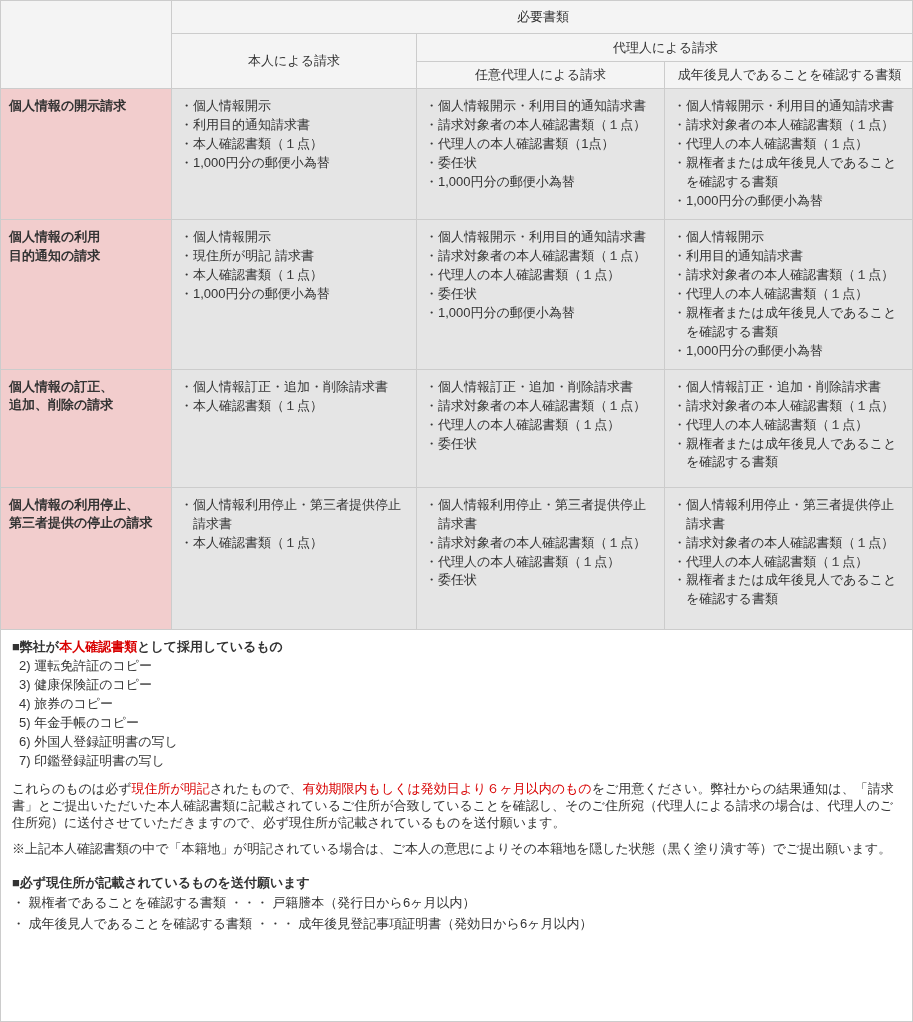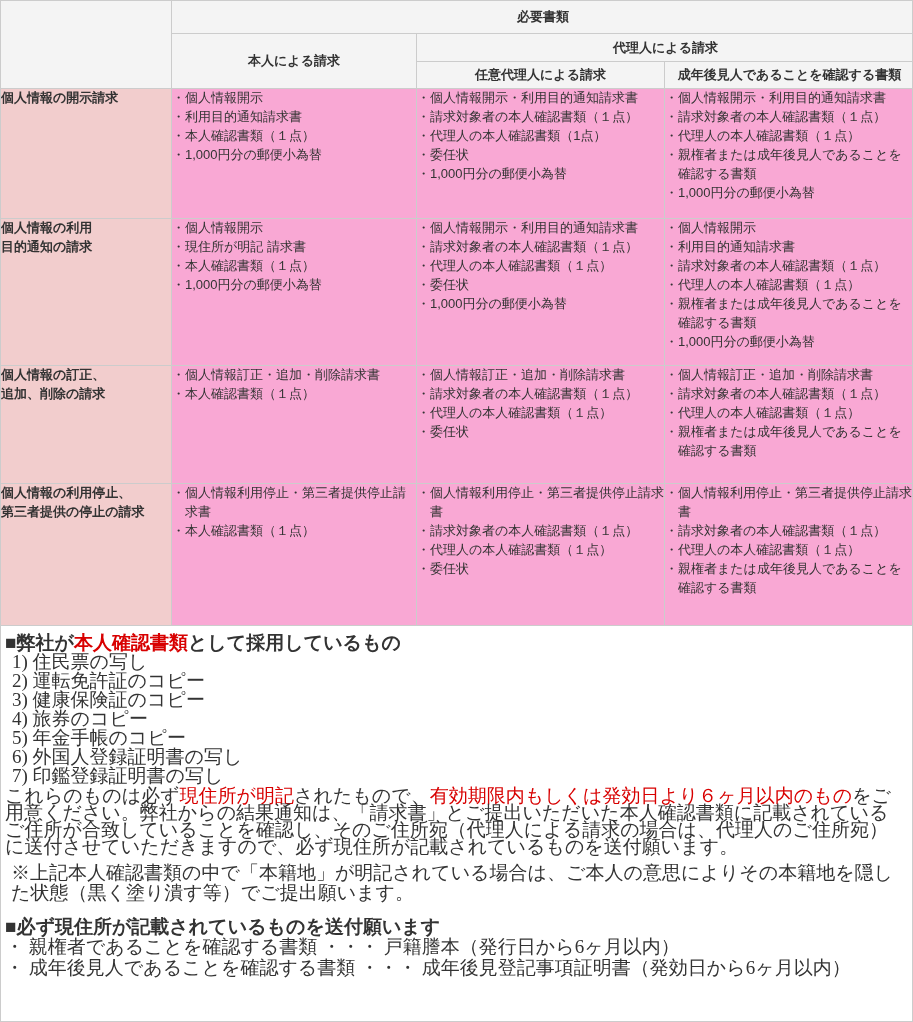--- a/index.html
+++ b/index.html
@@ -13,26 +13,26 @@
     color: #333333;
   }
   table.req {
     border-collapse: separate; border-spacing: 0;
     width: 100%; table-layout: fixed;
     font-size: 13px; color: #333333;
   }
   table.req th, table.req td {
     border-right: 1px solid #cccccc;
     border-bottom: 1px solid #cccccc;
-    padding: 0;
+    padding: 8px;
   }
   table.req .lastcol { border-right: none; }
   table.req thead th {
     background: #f4f4f4;
-    font-weight: bold;
+    font-weight: normal;
     text-align: center;
     vertical-align: middle;
     padding: 2px 4px;
   }
   table.req .corner { background: #f4f4f4; }
   tr.hr1 > * { height: 33px; }
   tr.hr2 > * { height: 28px; }
   tr.hr3 > * { height: 27px; }
   th.rowlabel {
     background: #f2cdcd;
@@ -40,35 +40,34 @@
     text-align: left;
     vertical-align: top;
     padding: 9px 8px 6px 9px;
     white-space: pre-line;
     line-height: 1.45;
   }
   td.cell {
     vertical-align: top;
     padding: 6px 5px 6px 8px;
     line-height: 1.46;
-    background: #f9a8d4;
+    background: #e5e5e5;
   }
   .cell .li { padding-left: 13px; text-indent: -13px; }
   .cell .li::before { content: "・"; }
   .notes {
-    padding: 8px 9px 0 4px;
-    font-size: 19px;
+    padding: 8px 9px 0 11px;
+    font-size: 13px;
     color: #333333;
-    font-family: Liberation Serif, serif;
   }
   .sec-heading { font-weight: bold; line-height: 18px; }
   .red { color: #d80000; }
   .numlist .li { margin-left: 7px; line-height: 19px; }
-  .para { line-height: 17px; margin-top: 2px; }
-  .star { margin-top: 8px; line-height: 20px; margin-left: 6px; }
+  .para { line-height: 17px; margin-top: 10px; }
+  .star { margin-top: 8px; line-height: 20px; }
   .sec2 { margin-top: 14px; }
   .sec2 .sec-heading { line-height: 19px; }
   .sec2 .items .li { line-height: 21px; }
   .sec2 .star { margin-top: 2px; }
 </style>
 </head>
 <body>
 
 <div class="page">
 
@@ -183,21 +182,20 @@
           </td>
       </tr>
     </tbody>
   </table>
 
   <div class="notes">
 
     <div class="sec1">
       <div class="sec-heading"><span>■弊社が</span><span class="red">本人確認書類</span><span>として採用しているもの</span></div>
       <div class="numlist">
-          <div class="li">1) 住民票の写し</div>
           <div class="li">2) 運転免許証のコピー</div>
           <div class="li">3) 健康保険証のコピー</div>
           <div class="li">4) 旅券のコピー</div>
           <div class="li">5) 年金手帳のコピー</div>
           <div class="li">6) 外国人登録証明書の写し</div>
           <div class="li">7) 印鑑登録証明書の写し</div>
         </div>
       <div class="para"><span>これらのものは必ず</span><span class="red">現住所が明記</span><span>されたもので、</span><span class="red">有効期限内もしくは発効日より６ヶ月以内のもの</span><span>をご用意ください。弊社からの結果通知は、「請求書」とご提出いただいた本人確認書類に記載されているご住所が合致していることを確認し、そのご住所宛（代理人による請求の場合は、代理人のご住所宛）に送付させていただきますので、必ず現住所が記載されているものを送付願います。</span></div>
       <div class="star">※上記本人確認書類の中で「本籍地」が明記されている場合は、ご本人の意思によりその本籍地を隠した状態（黒く塗り潰す等）でご提出願います。</div>
     </div>

